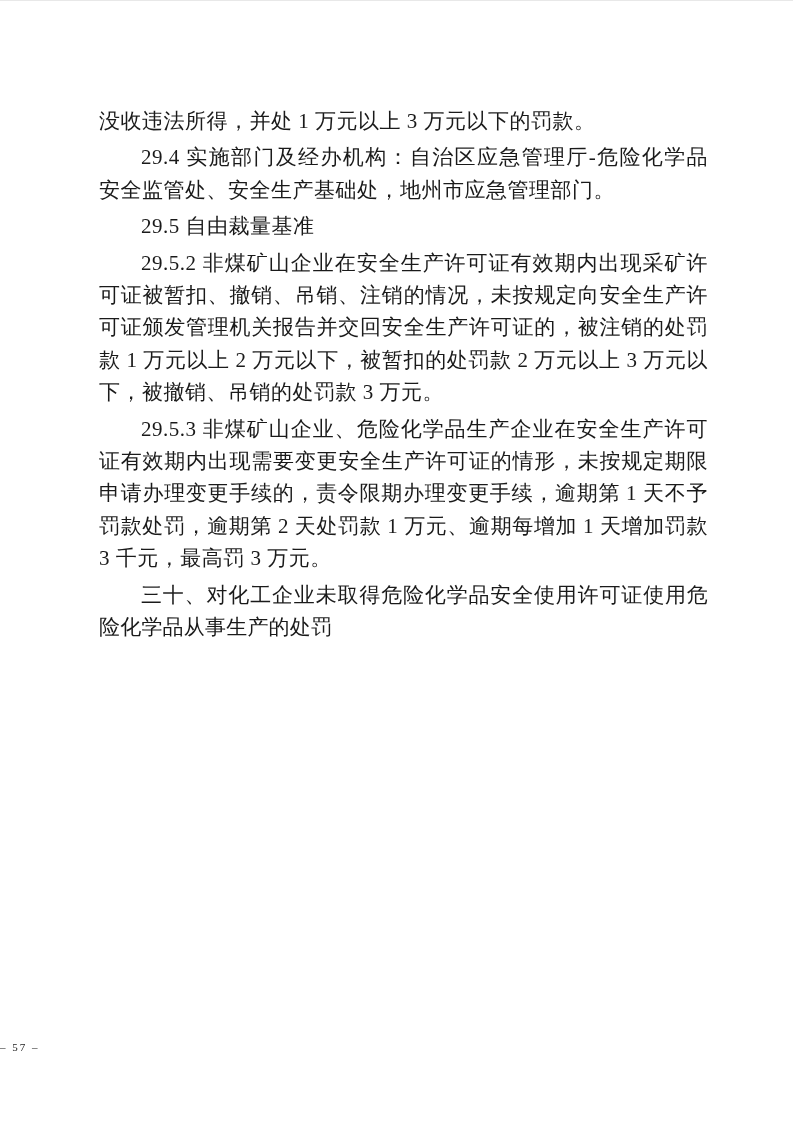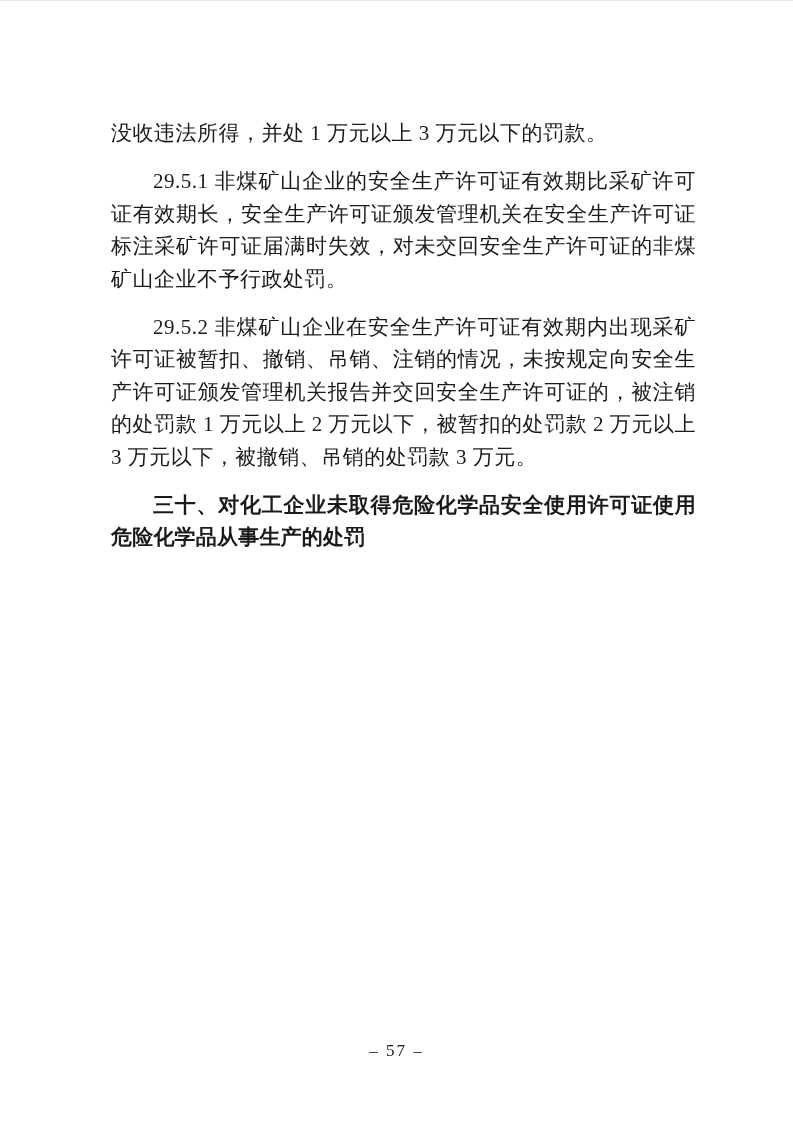--- a/index.html
+++ b/index.html
@@ -21,47 +21,48 @@
     position: absolute;
     left: 95px;
     top: 100px;
     width: 617px;
     font-size: 21px;
     line-height: 32.4px;
     text-align: justify;
     letter-spacing: 0.5px;
   }
   .para {
-    margin: 16px;
+    margin: 4px;
     padding: 0;
     text-indent: 2em;
   }
   .para.no-indent {
     text-indent: 0;
   }
   .para.heading {
     font-family: "Liberation Sans", "DejaVu Sans", sans-serif;
-    font-weight: bold;
+    font-weight: normal;
     letter-spacing: 0.2px;
   }
   .page-number {
     position: absolute;
     top: 1040px;
     left: 0;
     width: 100%;
-    text-align: center;
-    font-size: 17px;
+    font-size: 11px;
     color: #1a1a1a;
     letter-spacing: 2px;
   }
 </style>
 </head>
 <body>
 
 <div class="page">
   <div class="content">
     <p class="para no-indent">没收违法所得，并处 1 万元以上 3 万元以下的罚款。</p>
-    <p class="para">29.5.1 非煤矿山企业的安全生产许可证有效期比采矿许可证有效期长，安全生产许可证颁发管理机关在安全生产许可证标注采矿许可证届满时失效，对未交回安全生产许可证的非煤矿山企业不予行政处罚。</p>
+    <p class="para">29.4 实施部门及经办机构：自治区应急管理厅-危险化学品安全监管处、安全生产基础处，地州市应急管理部门。</p>
+    <p class="para">29.5 自由裁量基准</p>
     <p class="para">29.5.2 非煤矿山企业在安全生产许可证有效期内出现采矿许可证被暂扣、撤销、吊销、注销的情况，未按规定向安全生产许可证颁发管理机关报告并交回安全生产许可证的，被注销的处罚款 1 万元以上 2 万元以下，被暂扣的处罚款 2 万元以上 3 万元以下，被撤销、吊销的处罚款 3 万元。</p>
+    <p class="para">29.5.3 非煤矿山企业、危险化学品生产企业在安全生产许可证有效期内出现需要变更安全生产许可证的情形，未按规定期限申请办理变更手续的，责令限期办理变更手续，逾期第 1 天不予罚款处罚，逾期第 2 天处罚款 1 万元、逾期每增加 1 天增加罚款 3 千元，最高罚 3 万元。</p>
     <p class="para heading">三十、对化工企业未取得危险化学品安全使用许可证使用危险化学品从事生产的处罚</p>
   </div>
   <div class="page-number">– 57 –</div>
 </div>
 
 </body></html>

